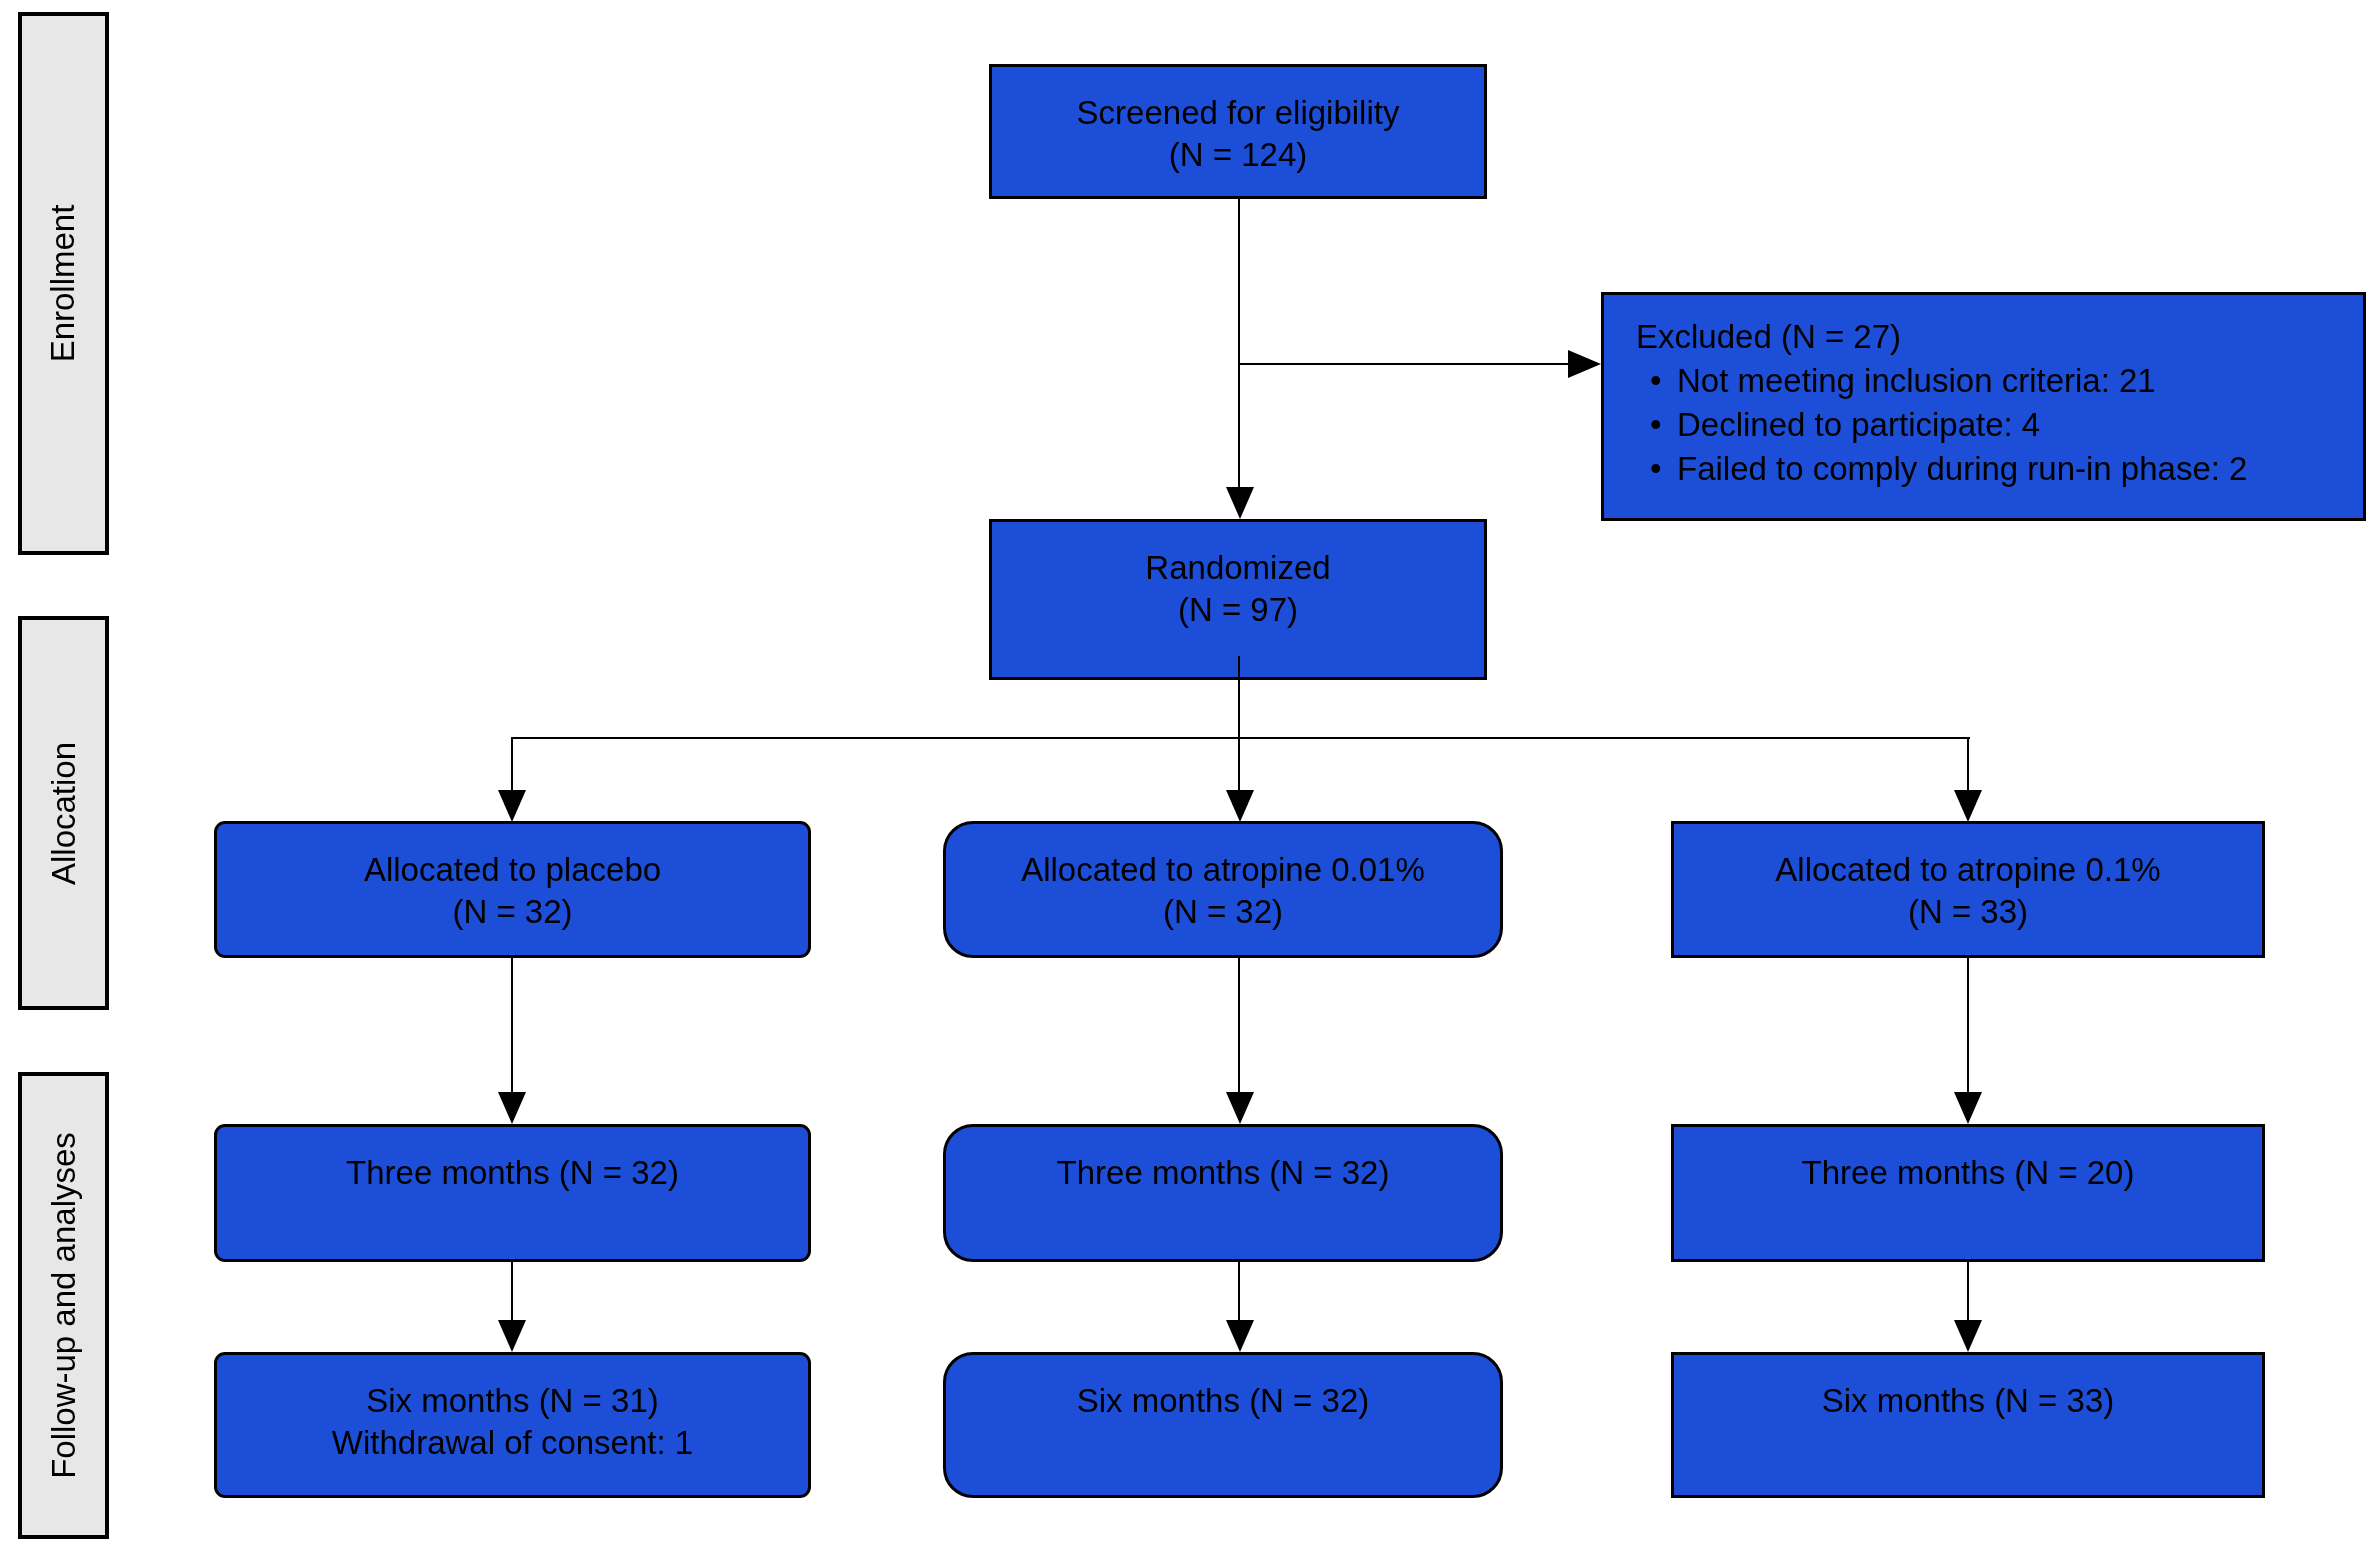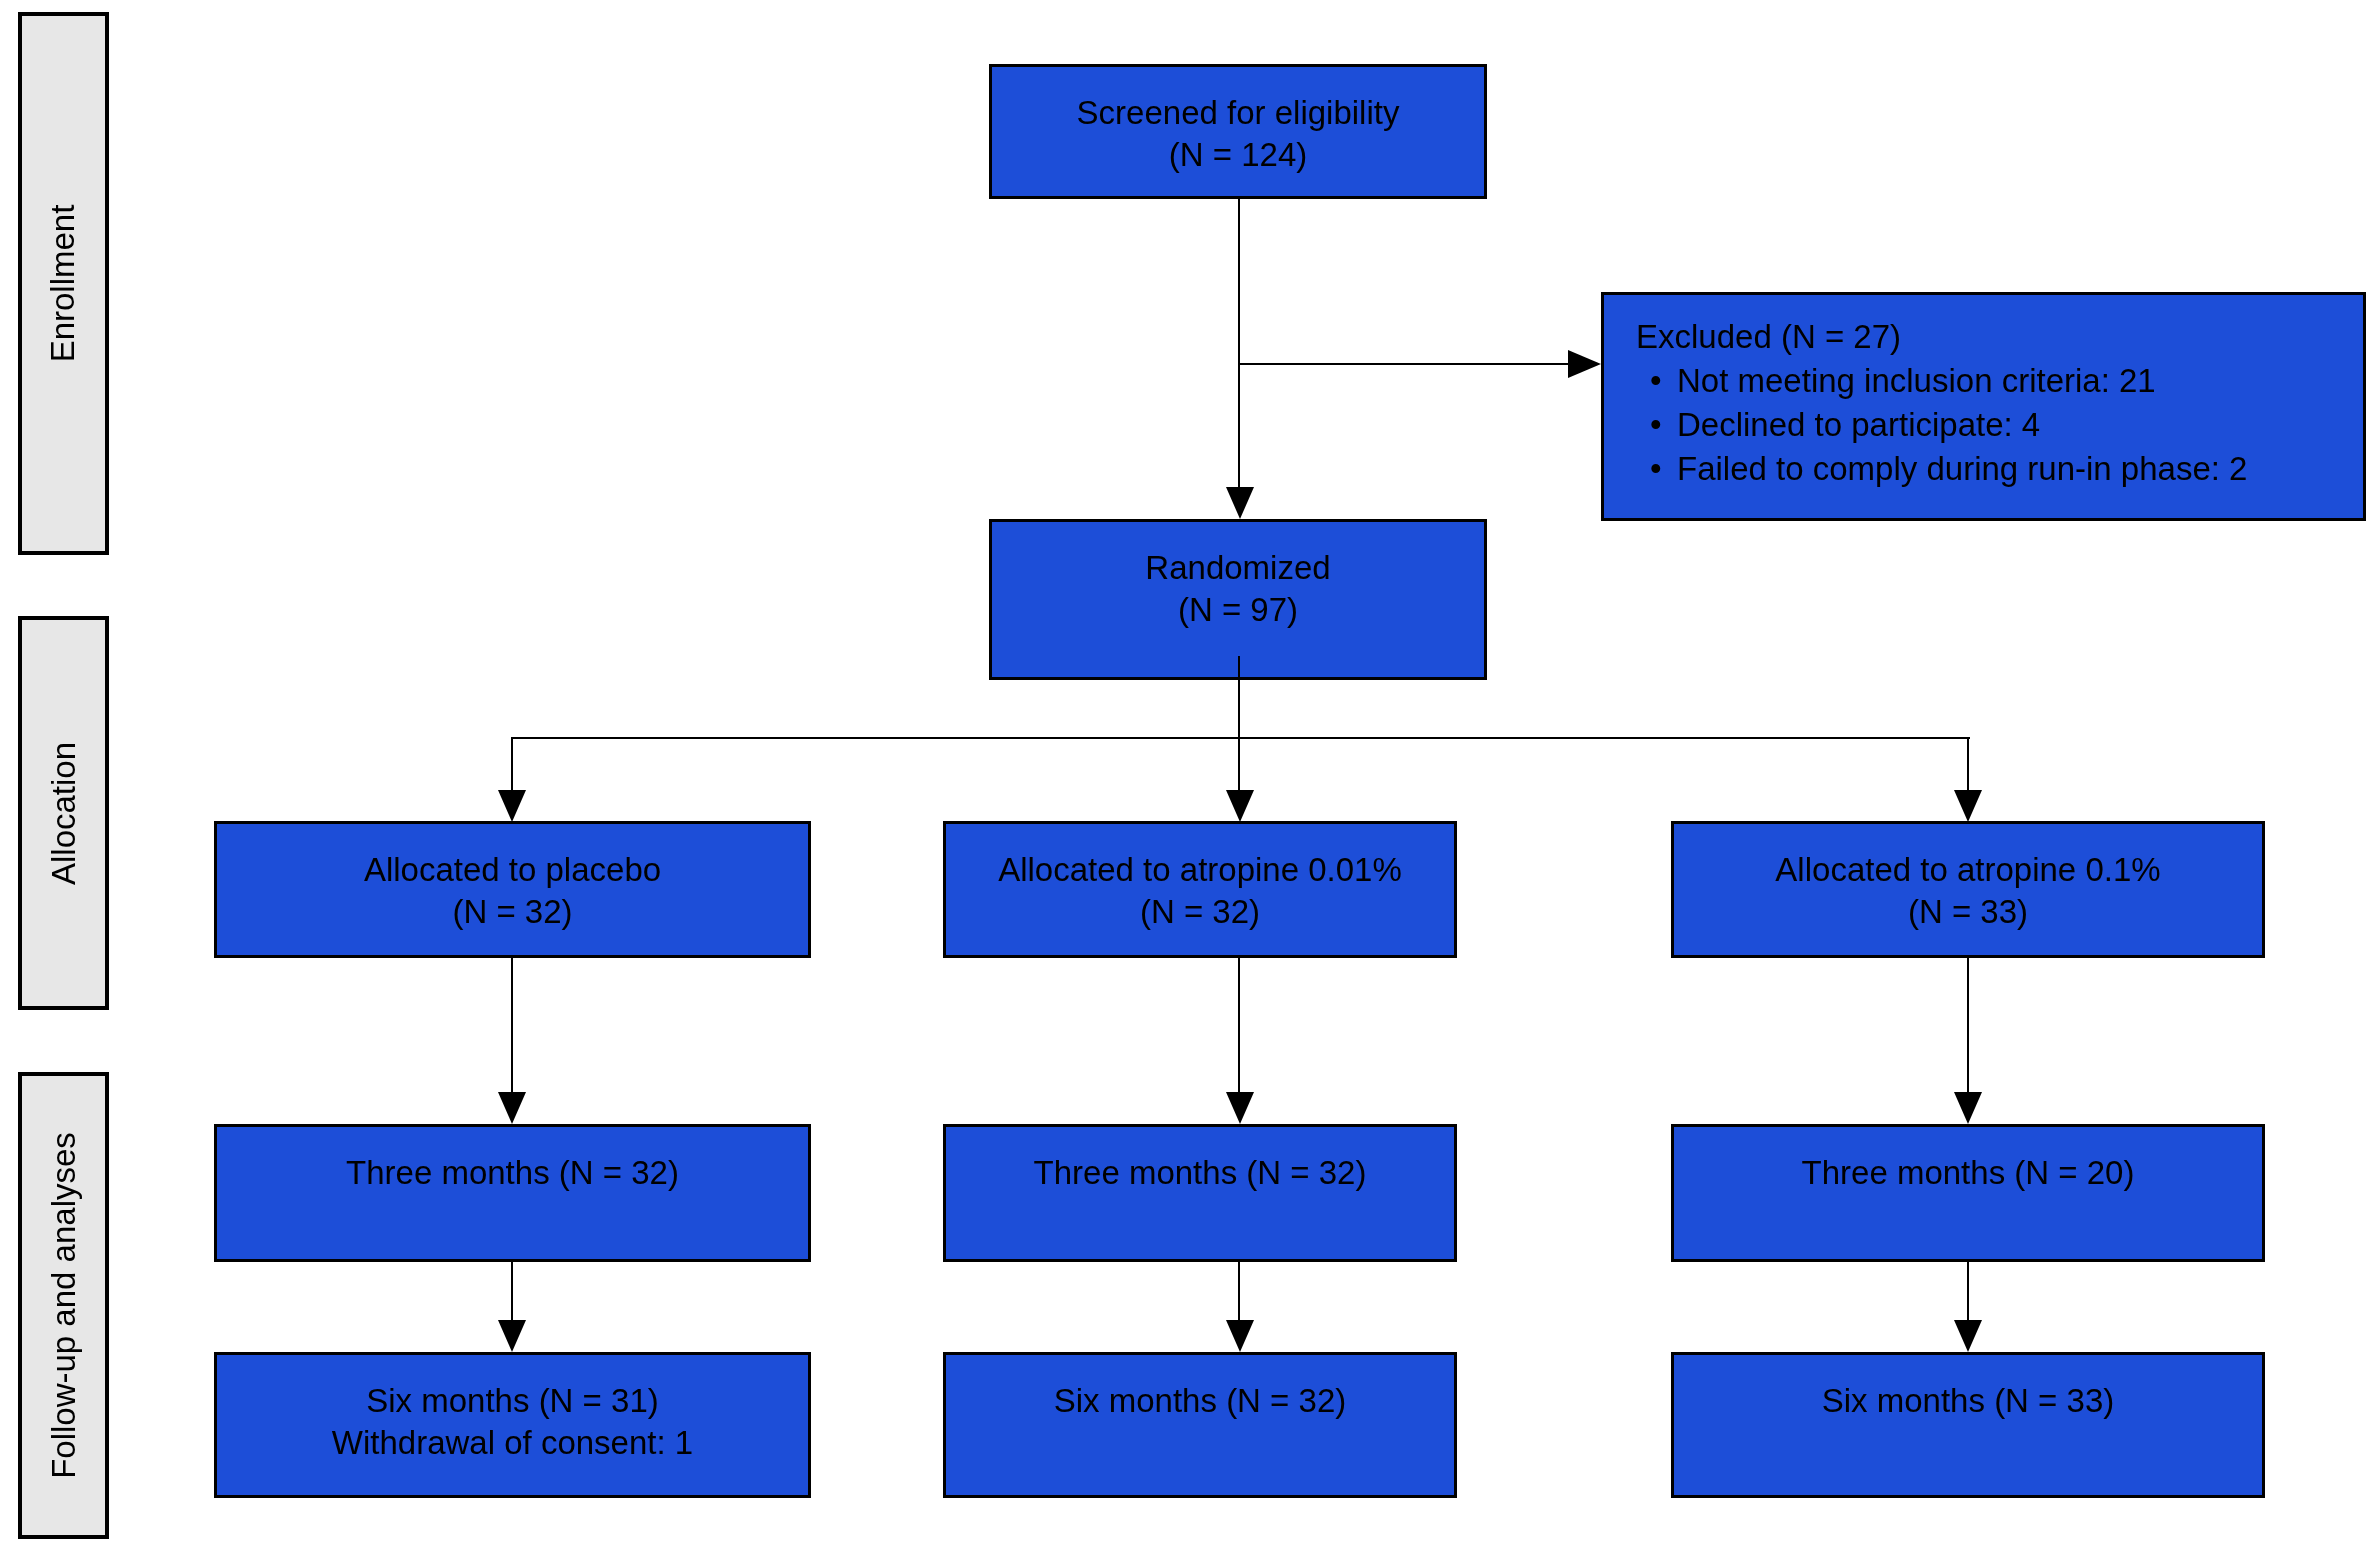--- a/index.html
+++ b/index.html
@@ -51,22 +51,22 @@
   .node-excluded {
     left: 1601px; top: 252px; width: 765px; height: 229px;
     text-align: left;
     line-height: 44px;
     padding: 20px 11.7px 0 32px;
     margin-top: 40px;
   }
   .bullet-line { display: flex; padding-left: 14px; }
   .bullet-line .bullet-marker { width: 27px; flex: 0 0 27px; }
 
-  .col-l { left: 214px;  width: 597px; }
-  .col-m { left: 943px; width: 514px; }
+  .col-l { left: 214px;  width: 597px; border-radius: 11px; }
+  .col-m { left: 943px; width: 560px; border-radius: 30px; }
   .col-r { left: 1671px; width: 594px; }
   .row-alloc { top: 821px; height: 137px; }
   .row-three { top: 1124px; height: 138px; }
   .row-six   { top: 1352px; height: 146px; }
 
   
   .vline { position: absolute; width: 2.3px; background: #000000; }
   .hline { position: absolute; height: 2.3px; background: #000000; }
 
   

